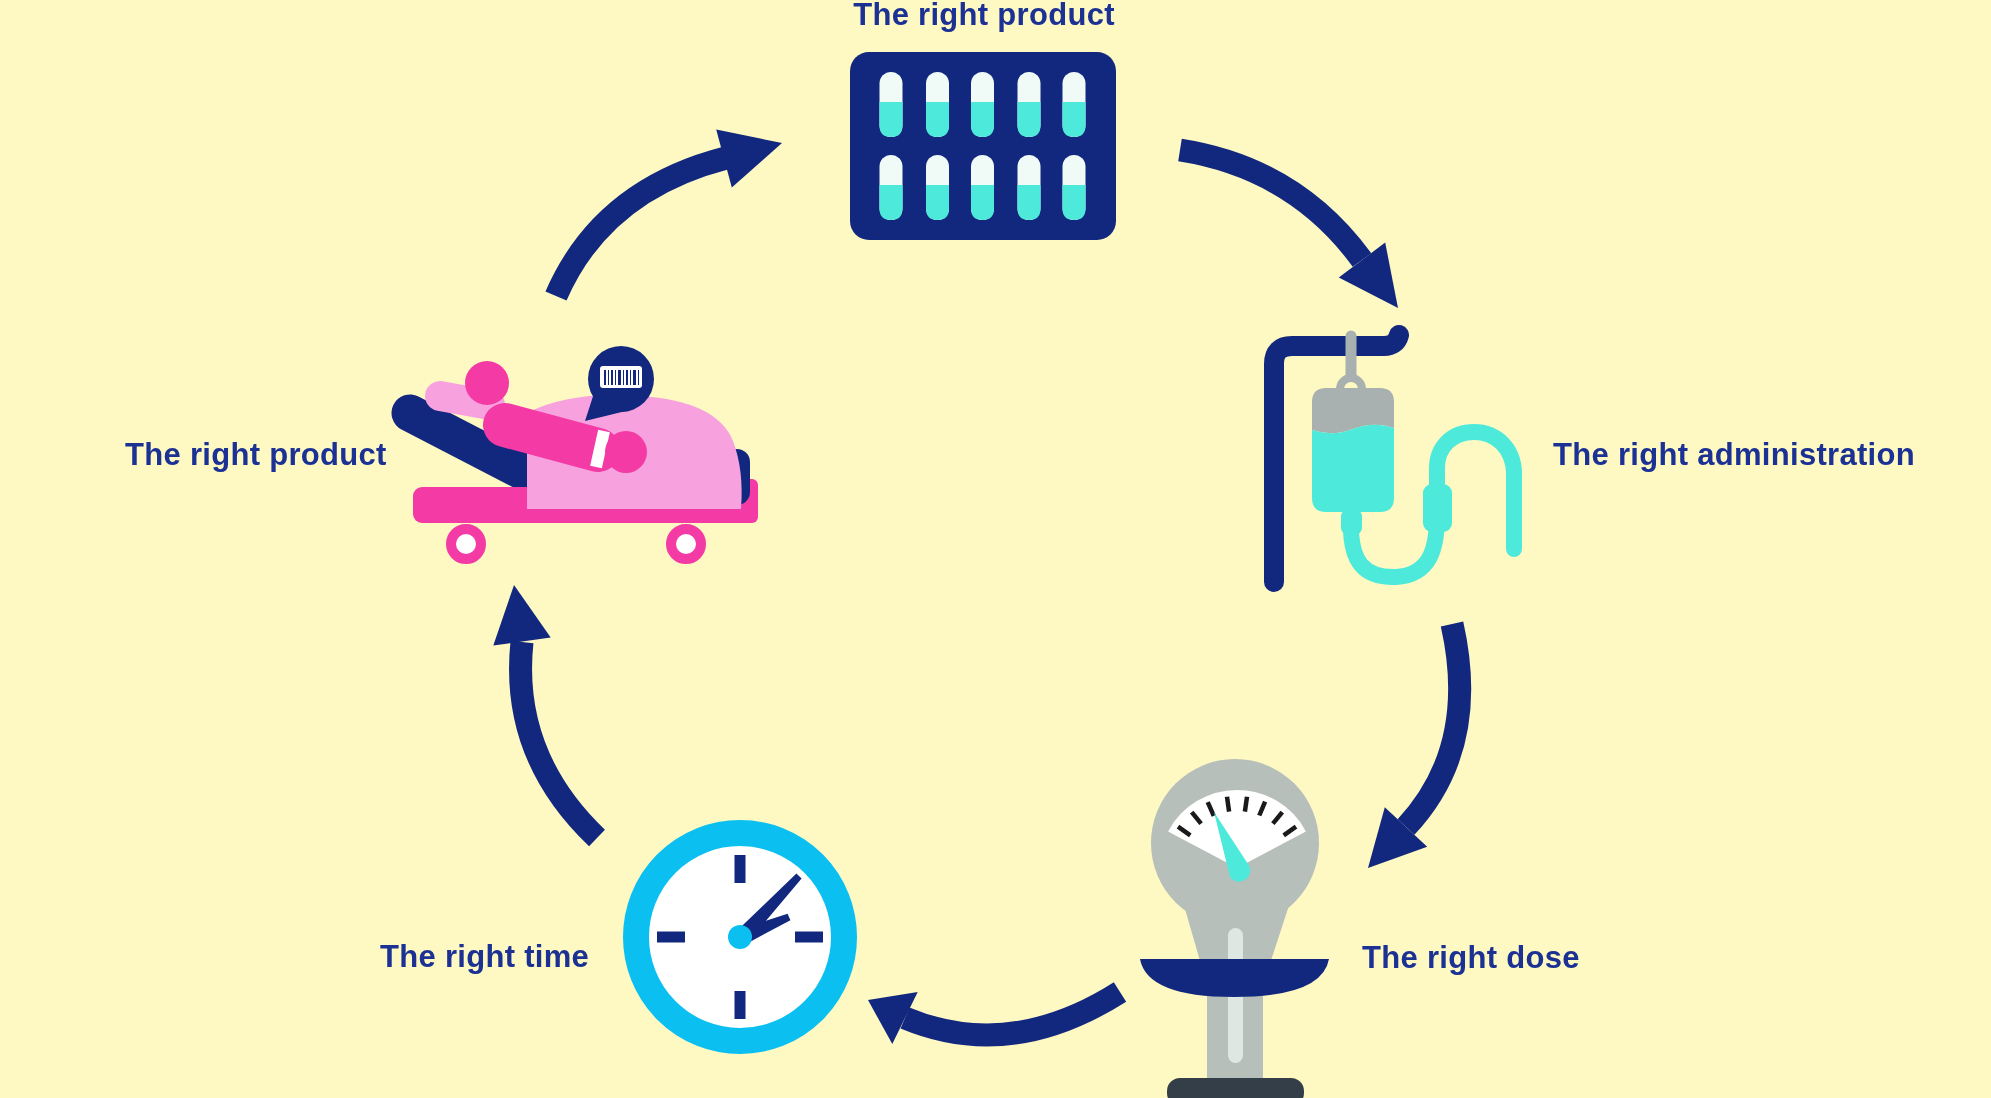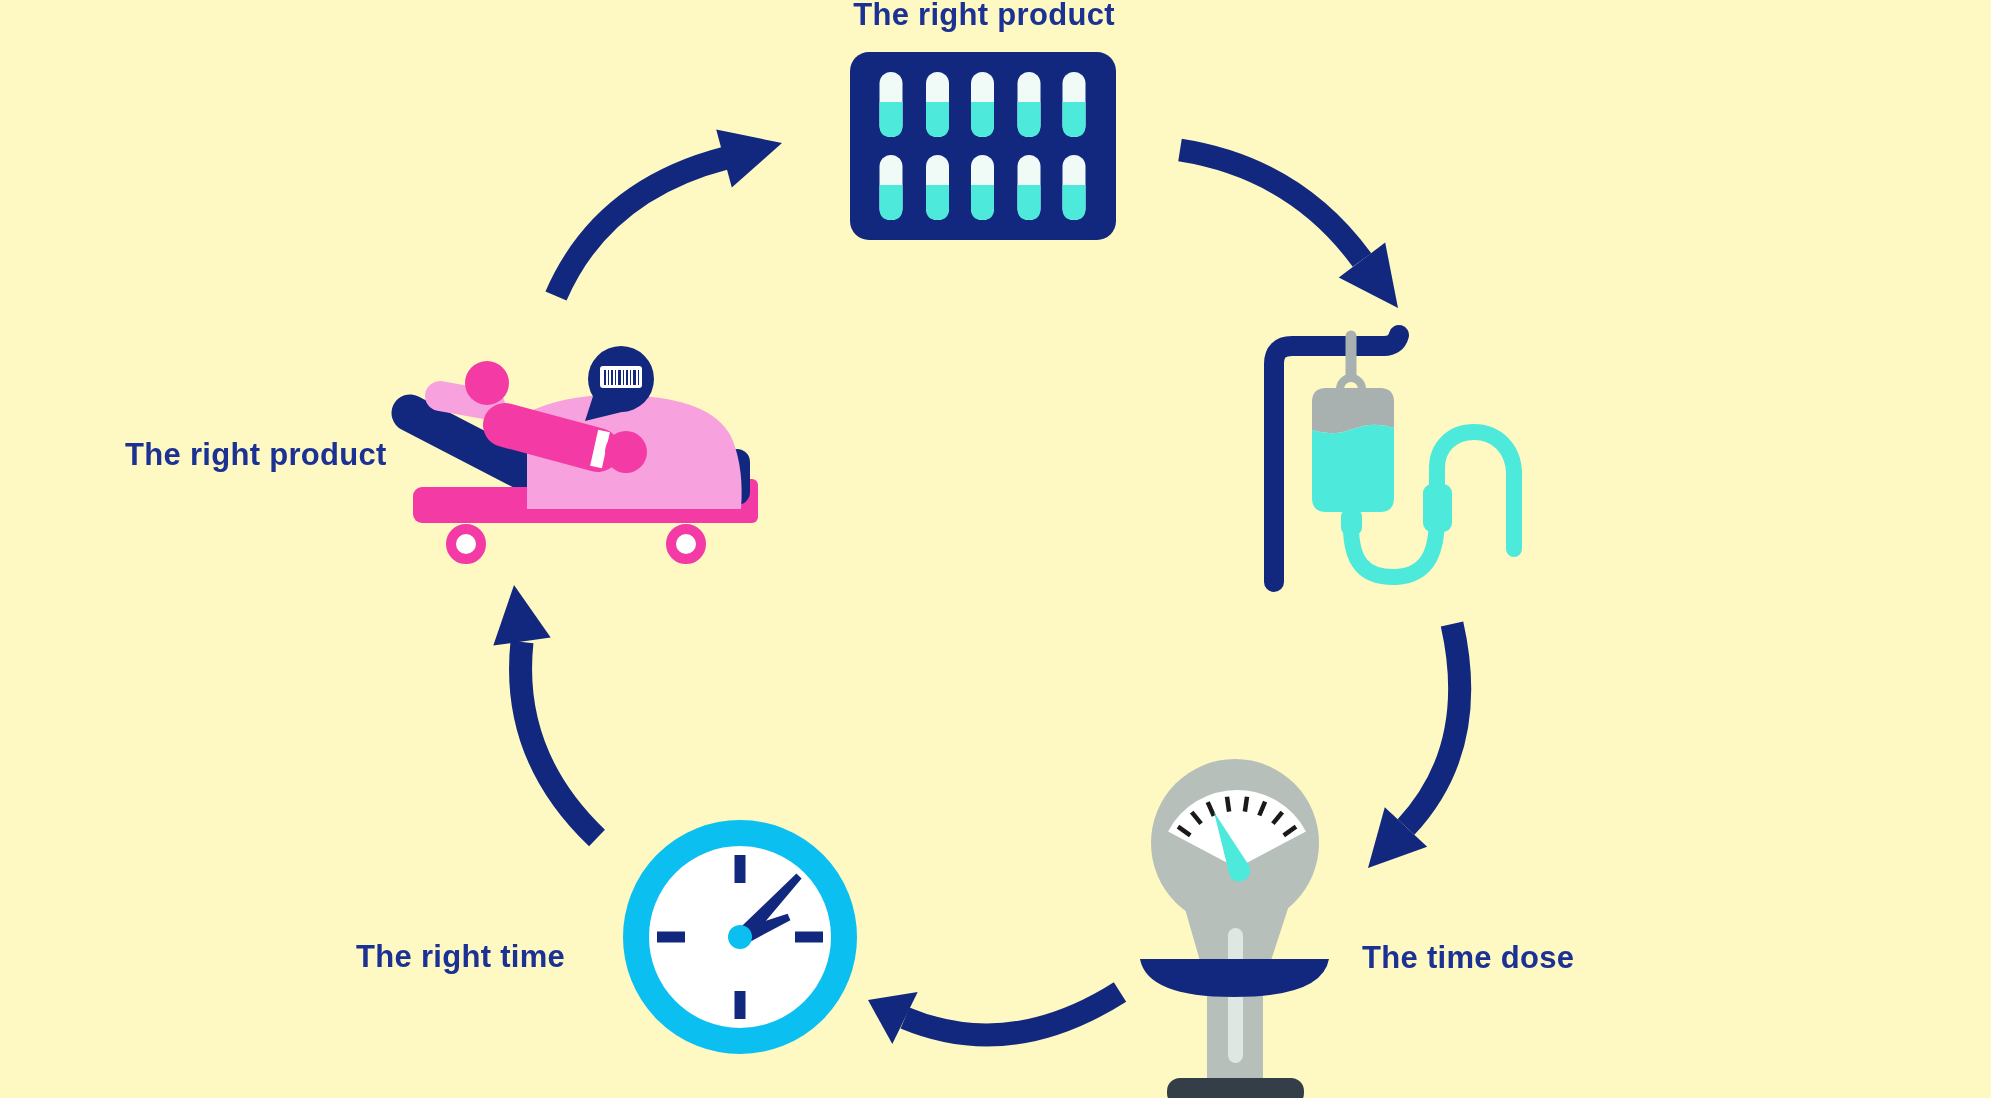--- a/index.html
+++ b/index.html
@@ -5,21 +5,21 @@
   html,body{margin:0;padding:0;background:#fff;}
   .canvas{position:relative;width:1991px;height:1098px;background:#fef9c3;overflow:hidden;
           font-family:"Liberation Sans",sans-serif;}
   .canvas svg{position:absolute;left:0;top:0;}
   .step-label{position:absolute;font-weight:700;font-size:31px;line-height:34px;
               color:#1b3193;letter-spacing:.3px;white-space:nowrap;}
   .lbl-product{left:984px;top:-2px;transform:translateX(-50%);}
   .lbl-patient{left:125px;top:438px;}
   .lbl-admin{left:1553px;top:438px;}
   .lbl-dose{left:1362px;top:941px;}
-  .lbl-time{left:356px;top:940px;}
+  .lbl-time{left:380px;top:940px;}
   
   .navy{fill:#12287e}
   .s-navy{stroke:#12287e;fill:none}
   .turq{fill:#4de9da}
   .s-turq{stroke:#4de9da;fill:none}
   .mint{fill:#f0fbf8}
   .magenta{fill:#f43aa5}
   .s-magenta{stroke:#f43aa5;fill:none}
   .lpink{fill:#f7a2de}
   .s-lpink{stroke:#f7a2de;fill:none}
@@ -153,17 +153,18 @@
         <rect x="626" y="370" width="2" height="15"></rect>
         <rect x="630" y="370" width="1" height="15"></rect>
         <rect x="633" y="370" width="3" height="15"></rect>
         <rect x="638" y="370" width="1" height="15"></rect>
       </g>
     </g>
   </g>
 </svg>
 
 <div class="step-label lbl-product">The right product</div>
-<div class="step-label lbl-dose">The time dose</div>
+<div class="step-label lbl-admin">The right administration</div>
+<div class="step-label lbl-dose">The right dose</div>
 <div class="step-label lbl-time">The right time</div>
 <div class="step-label lbl-patient">The right product</div>
 
 </div>
 
 </body></html>

